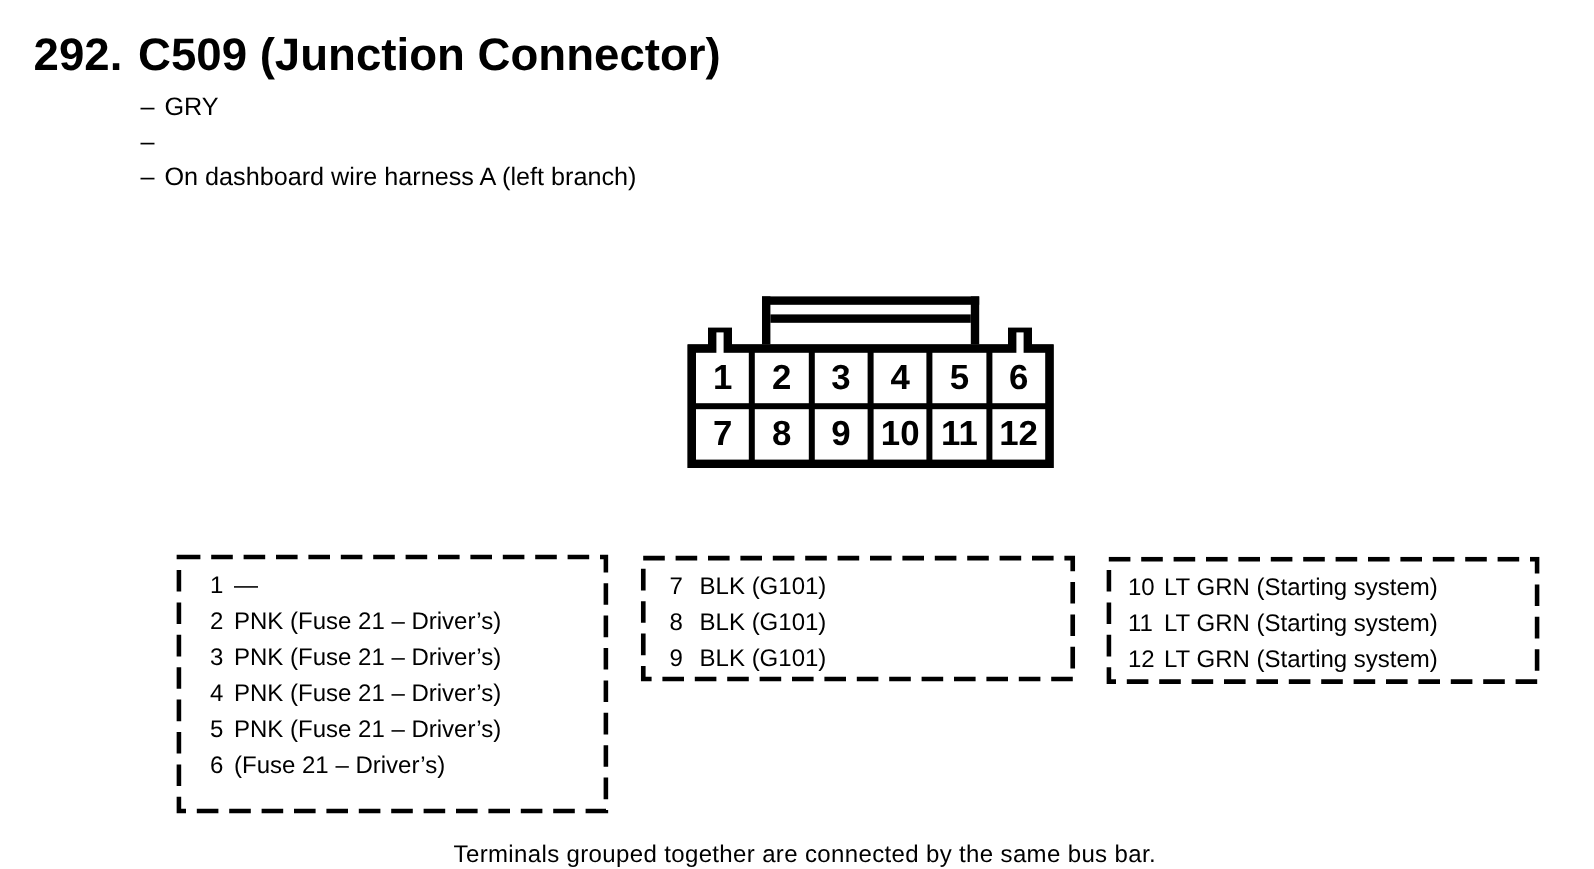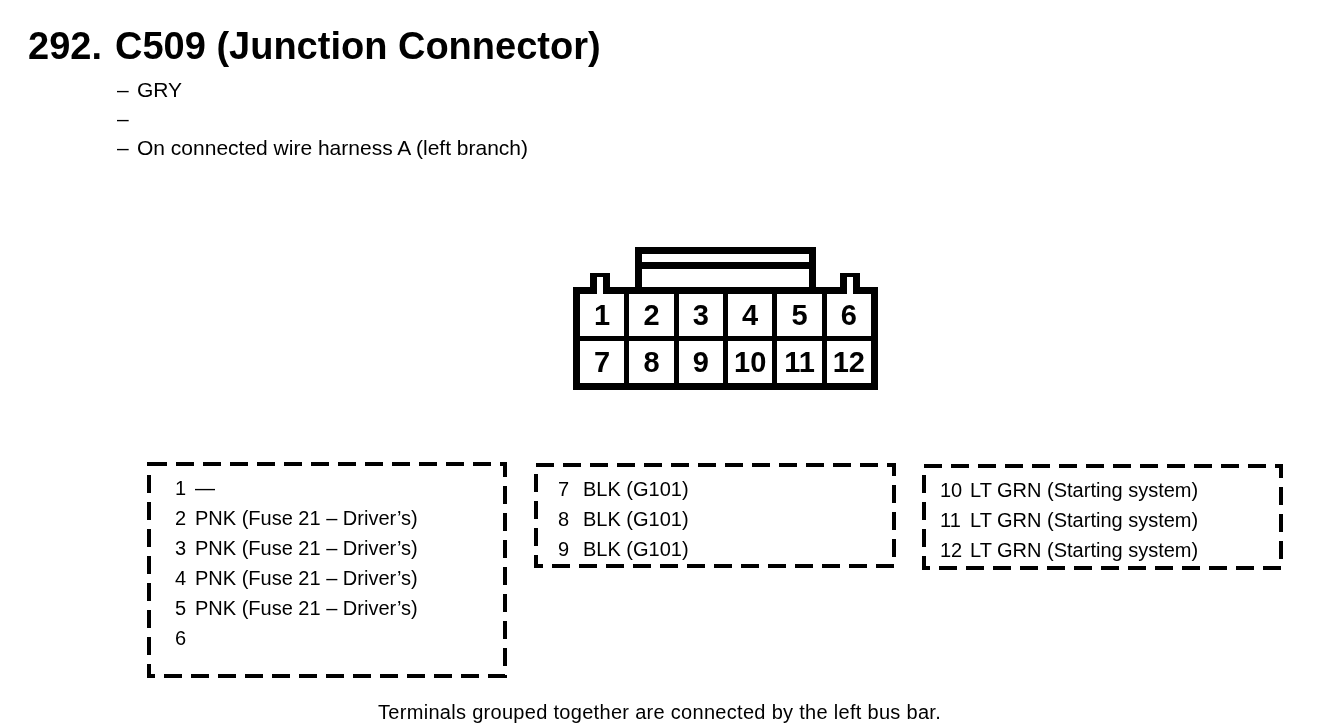--- a/index.html
+++ b/index.html
@@ -61,21 +61,21 @@
   <div class="notes">
     <div class="note-row">
       <span class="note-dash">–</span>
       <span class="note-text">GRY</span>
     </div>
     <div class="note-row">
       <span class="note-dash">–</span>
     </div>
     <div class="note-row">
       <span class="note-dash">–</span>
-      <span class="note-text">On connected wire harness A (left branch)</span>
+      <span class="note-text">On dashboard wire harness A (left branch)</span>
     </div>
   </div>
 
   <div class="connector">
     <div class="latch">
       <div class="latch-line"></div>
     </div>
     <div class="conn-body">
       <div class="pin-cell">1</div>
       <div class="pin-cell">2</div>
@@ -119,20 +119,21 @@
         <span class="pin-num">4</span>
         <span class="pin-desc">PNK (Fuse 21 – Driver’s)</span>
       </div>
       <div class="pin-row">
         <span class="pin-num">5</span>
         <span class="pin-desc">PNK (Fuse 21 – Driver’s)</span>
       </div>
       <div class="pin-row">
         <span class="pin-num">6</span>
         <span class="pin-desc">
+          <div>(Fuse 21 – Driver’s)</div>
         </span>
       </div>
     </div>
   </div>
 
   <div class="group-box box-2">
     <svg class="box-svg" width="362" height="105">
       <rect x="2" y="2" width="358" height="101" fill="none" stroke="#000" stroke-width="4" stroke-dasharray="18 9"></rect>
     </svg>
     <div class="rows">
@@ -164,15 +165,15 @@
         <span class="pin-num">11</span>
         <span class="pin-desc">LT GRN (Starting system)</span>
       </div>
       <div class="pin-row">
         <span class="pin-num">12</span>
         <span class="pin-desc">LT GRN (Starting system)</span>
       </div>
     </div>
   </div>
 
-  <div class="footer-note">Terminals grouped together are connected by the left bus bar.</div>
+  <div class="footer-note">Terminals grouped together are connected by the same bus bar.</div>
 
 </div>
 
 </body></html>

